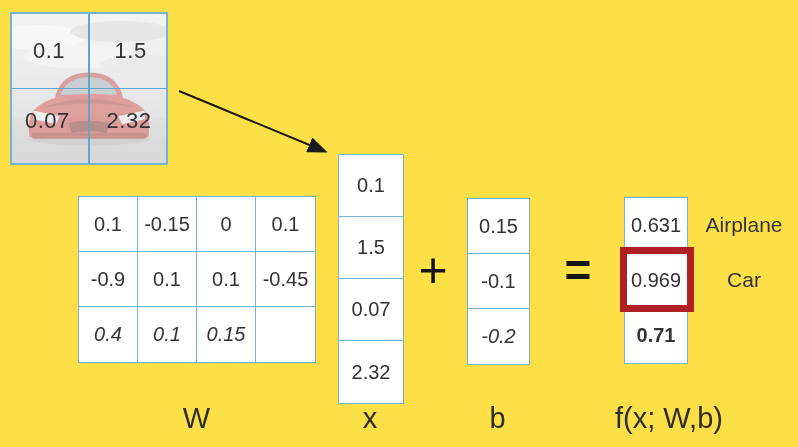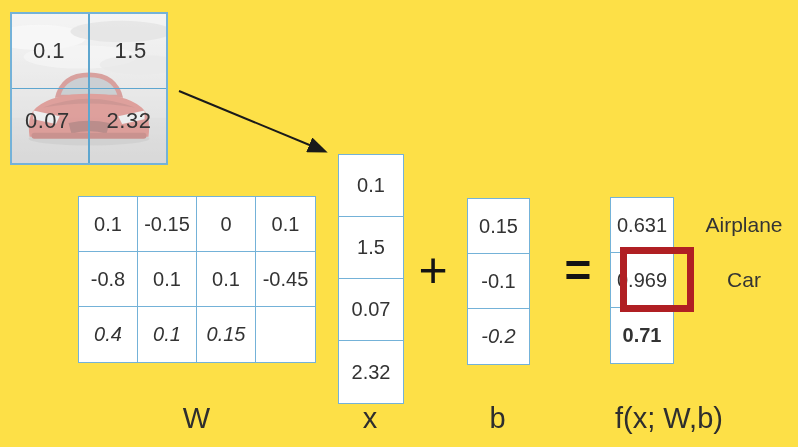--- a/index.html
+++ b/index.html
@@ -30,21 +30,21 @@
   .wmat{left:78px;top:196px;display:grid;grid-template-columns:repeat(4,59px);grid-template-rows:repeat(3,55px);}
   .wmat .cell{border-right:1.5px solid #74b2d8;border-bottom:1.5px solid #74b2d8;}
   .wmat .cell:nth-child(4n){border-right:none;}
   .wmat .cell:nth-child(n+9){border-bottom:none;font-style:italic;}
   .xvec{left:338px;top:154px;display:grid;grid-template-rows:repeat(4,62px);width:64px;}
   .xvec .cell{border-bottom:1.5px solid #74b2d8;}
   .xvec .cell:last-child{border-bottom:none;}
   .bvec{left:467px;top:198px;display:grid;grid-template-rows:repeat(3,55px);width:61px;}
   .bvec .cell{border-bottom:1.5px solid #74b2d8;}
   .bvec .cell:last-child{border-bottom:none;font-style:italic;}
-  .fvec{left:610px;top:197px;display:grid;grid-template-rows:repeat(3,55px);width:62px;}
+  .fvec{left:624px;top:197px;display:grid;grid-template-rows:repeat(3,55px);width:62px;}
   .fvec .cell{border-bottom:1.5px solid #74b2d8;}
   .fvec .cell:last-child{border-bottom:none;font-weight:bold;}
   
   .op{position:absolute;color:#141414;text-align:center;}
   .op-plus{left:408px;top:241px;width:50px;height:60px;line-height:58px;font-size:50px;}
   .op-eq{left:552px;top:242px;width:52px;height:60px;line-height:56px;font-size:46px;font-weight:bold;}
   
   .hibox{
     position:absolute;left:620px;top:247px;width:74px;height:65px;
     border:7px solid #b01f23;box-sizing:border-box;background:transparent;z-index:3;
@@ -114,21 +114,21 @@
       </marker>
     </defs>
     <line x1="7" y1="9" x2="152" y2="69" stroke="#1a1a1a" stroke-width="2" marker-end="url(#ah)"></line>
   </svg>
 
   <div class="grid wmat">
     <div class="cell">0.1</div>
     <div class="cell">-0.15</div>
     <div class="cell">0</div>
     <div class="cell">0.1</div>
-    <div class="cell">-0.8</div>
+    <div class="cell">-0.9</div>
     <div class="cell">0.1</div>
     <div class="cell">0.1</div>
     <div class="cell">-0.45</div>
     <div class="cell">0.4</div>
     <div class="cell">0.1</div>
     <div class="cell">0.15</div>
   </div>
 
   <div class="grid xvec">
     <div class="cell">0.1</div>

